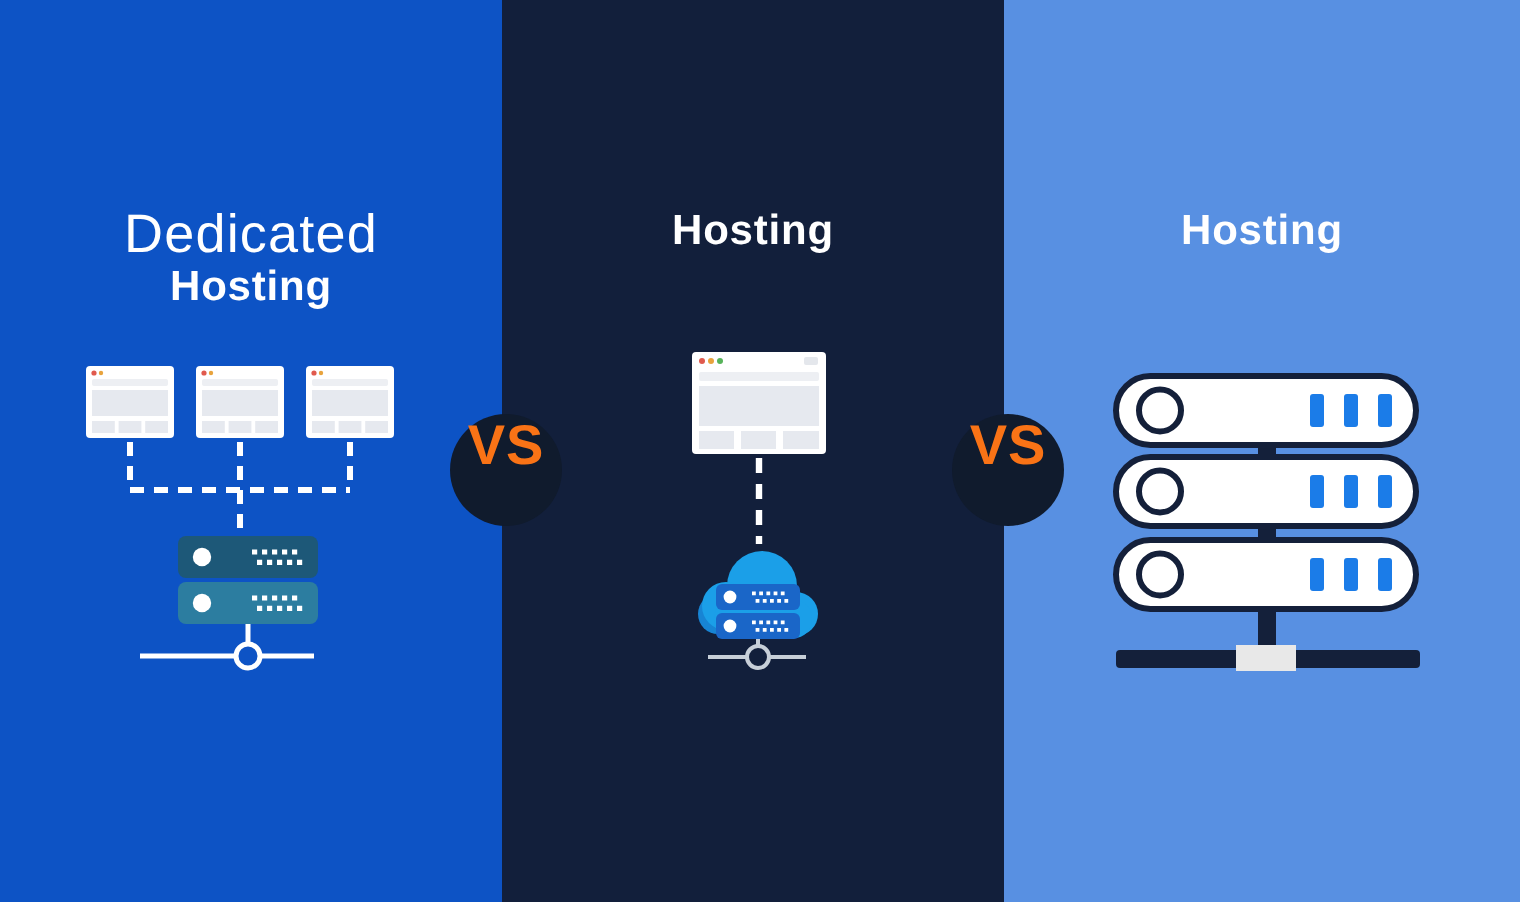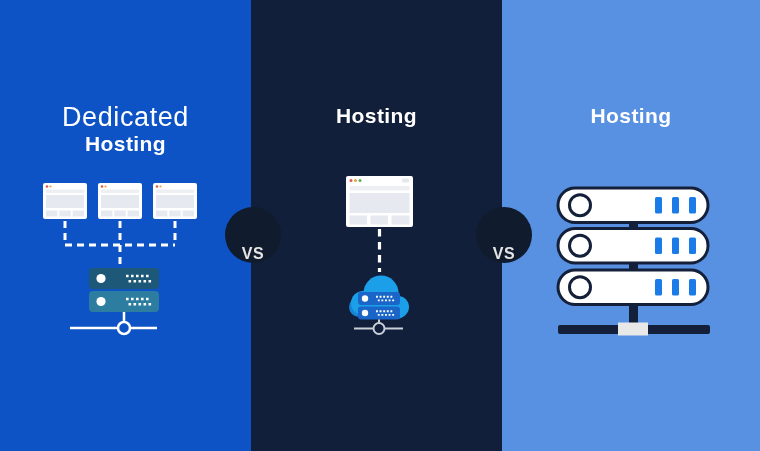--- a/index.html
+++ b/index.html
@@ -14,22 +14,22 @@
   .panel-vps{width:258px;background:#5890e2;}
 
   .titles{position:absolute;top:103px;left:0;width:100%;text-align:center;color:#ffffff;}
   .title-line1{font-size:27px;font-weight:400;letter-spacing:0.6px;line-height:28px;}
   .title-line2{font-size:21px;font-weight:700;letter-spacing:0.4px;line-height:24px;margin-top:1px;}
 
   .illustration{position:absolute;left:0;top:0;width:100%;height:451px;display:block;}
 
   .vs-badge{
     position:absolute;top:207px;width:56px;height:56px;border-radius:50%;
-    background:#101b2d;color:#e5e5e5;display:flex;align-items:flex-end;justify-content:center;
-    font-size:16px;font-weight:700;letter-spacing:0.5px;
+    background:#101b2d;color:#f97316;display:flex;align-items:flex-start;justify-content:center;
+    font-size:28px;font-weight:700;letter-spacing:0.5px;
   }
   .vs-badge-1{left:225px;}
   .vs-badge-2{left:476px;}
 </style>
 </head>
 <body>
 
 <div class="canvas">
 
   <section class="panel panel-dedicated">

